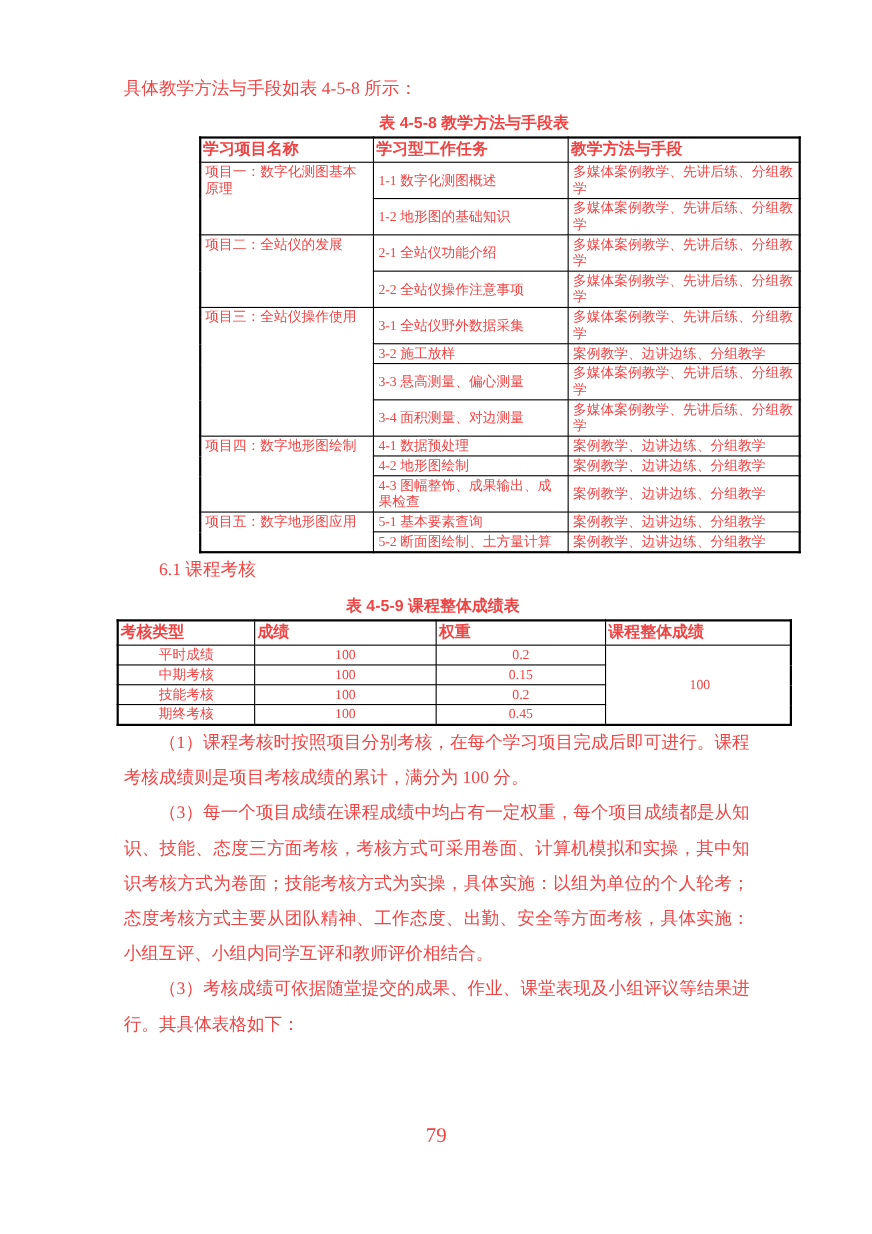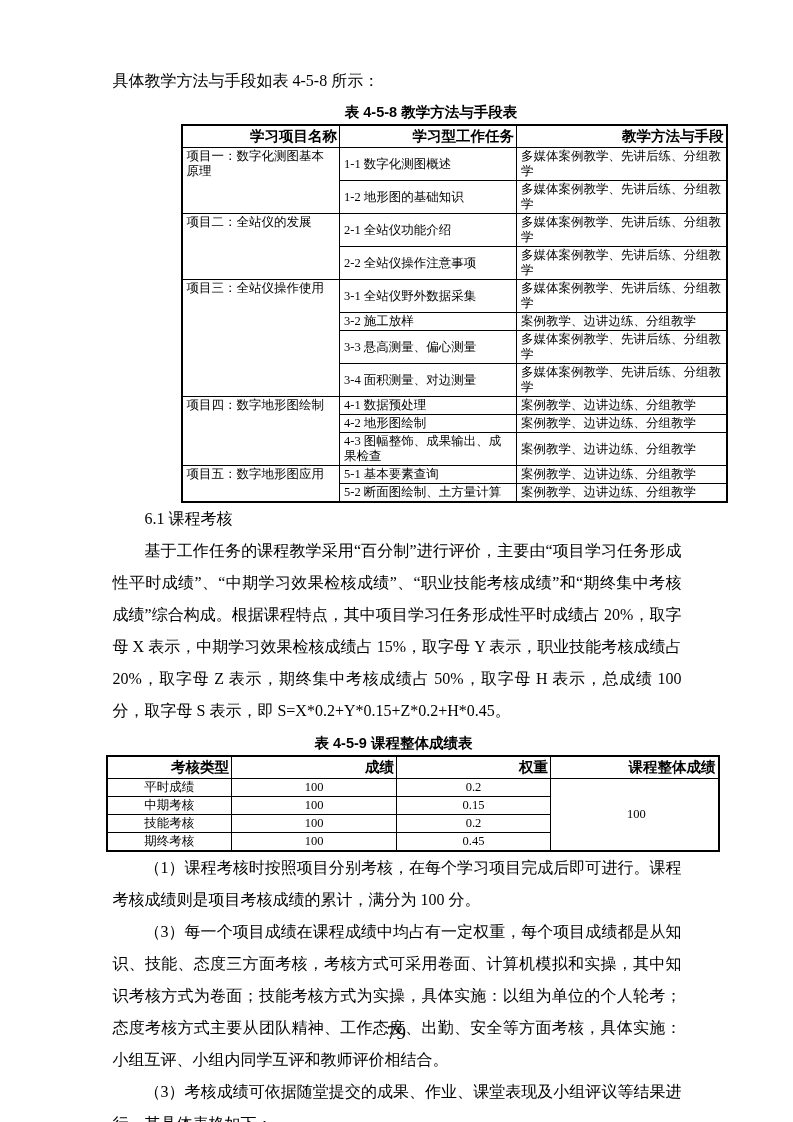--- a/index.html
+++ b/index.html
@@ -3,21 +3,21 @@
 <meta charset="utf-8">
 <style>
   * { box-sizing: border-box; }
   html, body { margin: 0; padding: 0; background: #ffffff; }
   .page {
     position: relative;
     width: 788px;
     height: 1122px;
     margin: 0 auto;
     background: #ffffff;
-    color: #000000;
+    color: #ef4444;
     font-family: "Liberation Serif", "DejaVu Serif", serif;
     padding: 70px 109px 0 110px;
     overflow: hidden;
   }
   .body-text {
     margin: 0;
     font-size: 16px;
     line-height: 32px;
     text-align: justify;
     word-break: break-all;
@@ -37,21 +37,21 @@
   table {
     border-collapse: collapse;
     table-layout: fixed;
     border: 2px solid #000;
   }
   th, td { border: 1px solid #000; overflow: hidden; }
   th {
     font-family: "Liberation Sans", "DejaVu Sans", sans-serif;
     font-weight: bold;
     font-size: 14.5px;
-    text-align: right;
+    text-align: left;
     padding: 1px 2px;
     line-height: 19px;
   }
   td {
     font-size: 12.5px;
     line-height: 15px;
     padding: 1px 4px;
     text-align: left;
     vertical-align: middle;
     word-break: break-all;
@@ -153,21 +153,20 @@
         </tr>
         <tr>
           <td>5-2 断面图绘制、土方量计算</td>
           <td>案例教学、边讲边练、分组教学</td>
         </tr>
       </tbody>
     </table>
   </div>
 
   <p class="body-text heading">6.1 课程考核</p>
-  <p class="body-text para">基于工作任务的课程教学采用“百分制”进行评价，主要由“项目学习任务形成性平时成绩”、“中期学习效果检核成绩”、“职业技能考核成绩”和“期终集中考核成绩”综合构成。根据课程特点，其中项目学习任务形成性平时成绩占 20%，取字母 X 表示，中期学习效果检核成绩占 15%，取字母 Y 表示，职业技能考核成绩占 20%，取字母 Z 表示，期终集中考核成绩占 50%，取字母 H 表示，总成绩 100 分，取字母 S 表示，即 S=X*0.2+Y*0.15+Z*0.2+H*0.45。</p>
 
   <div class="tblblock t2">
     <div class="tbl-title">表 4-5-9 课程整体成绩表</div>
     <table>
       <colgroup>
           <col style="width:125px">
           <col style="width:165px">
           <col style="width:154px">
           <col style="width:168px">
         </colgroup>

